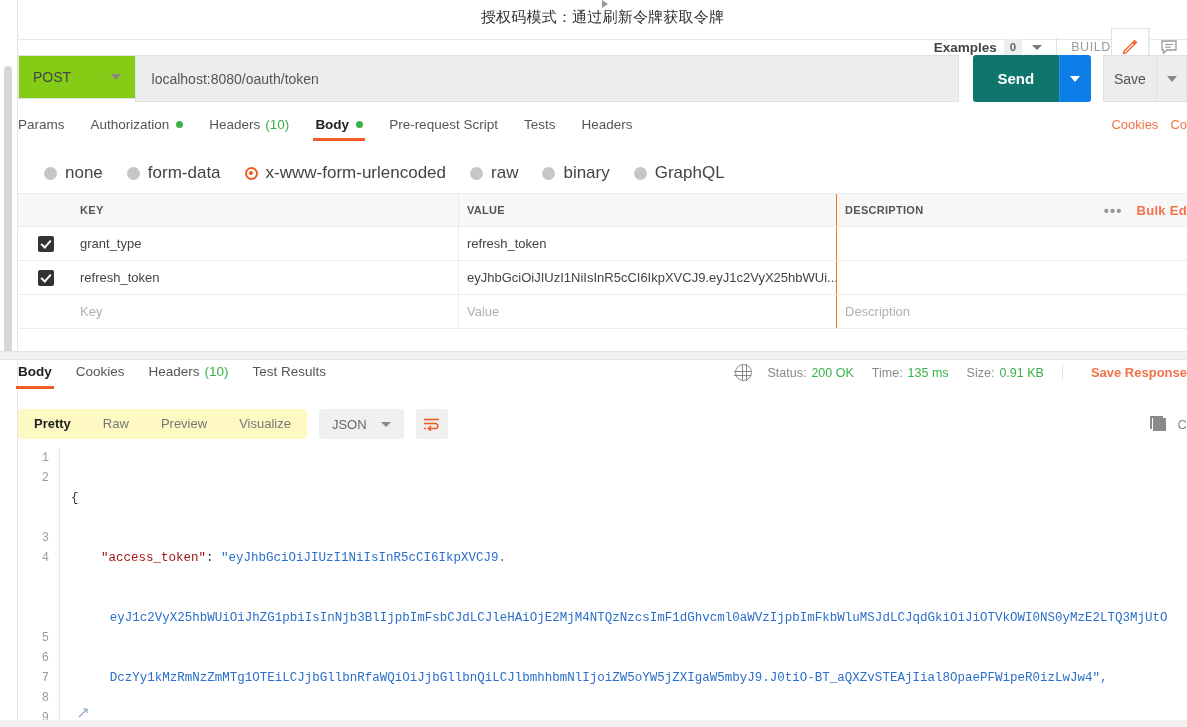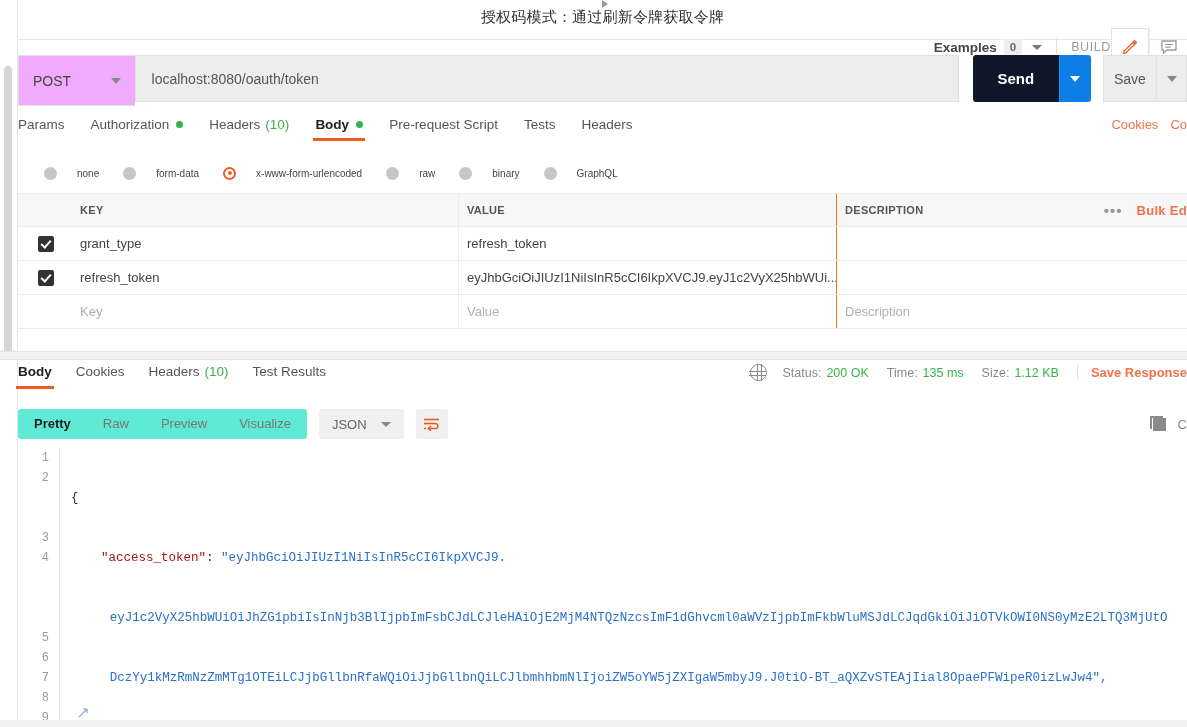--- a/index.html
+++ b/index.html
@@ -51,34 +51,34 @@
   .build-lbl { font-size:12.5px; color:#999; letter-spacing:.6px; }
   .icon-btn {
     width:38px;height:40px;display:flex;align-items:center;justify-content:center;
     border-left:1px solid #eee;
   }
   .icon-btn.active { background:#fff; border:1px solid #e2e2e2; height:38px; }
 
   
   .url-row { position:absolute; left:18px; top:55px; width:1169px; height:47px; display:flex; }
   .method-box {
-    width:130px; height:51px; background:#f0abfc; border:1px solid #e0e0e0;
+    width:130px; height:44px; background:#84cc16; border:1px solid #e0e0e0;
     border-right:none; display:flex; align-items:center; padding:16px 14px;
     font-size:14px; color:#444;
   }
   .method-caret {
     margin-left:auto; width:0;height:0;border-top:6px solid #888;
     border-left:5px solid transparent;border-right:5px solid transparent;
   }
   .url-box {
     flex:0 0 824px; height:47px; background:#ededed; border:1px solid #e0e0e0;
     display:flex; align-items:center; padding:0 16px; font-size:14px; color:#555;
   }
   .send-btn {
-    width:100px;height:47px;background:#0f172a;color:#fff;font-size:15px;font-weight:bold;
+    width:100px;height:47px;background:#0f766e;color:#fff;font-size:15px;font-weight:bold;
     display:flex;align-items:center;justify-content:center; margin-left:14px;
     border-radius:3px 0 0 3px;
   }
   .send-caret-box {
     width:36px;height:47px;background:#0d7ee8;border-left:1px solid #2b8df0;
     display:flex;align-items:center;justify-content:center;border-radius:0 3px 3px 0;
   }
   .send-caret { width:0;height:0;border-top:6px solid #fff;border-left:5px solid transparent;border-right:5px solid transparent; }
   .save-btn {
     width:63px;height:47px;background:#ededed;border:1px solid #e0e0e0;
@@ -96,21 +96,21 @@
   .rtab { position:relative; padding:0 0 9px 0; margin-right:26px; font-size:13.5px; color:#555; white-space:nowrap; display:flex; align-items:center; }
   .rtab:first-child { }
   .rtab.active { color:#222; font-weight:bold; }
   .rtab.active::after { content:''; position:absolute; left:-2px; right:-2px; bottom:0; height:3px; background:#ef5b25; }
   .dot-g { width:7px;height:7px;border-radius:50%;background:#3ab24a;margin-left:7px; }
   .cnt-g { color:#3ab24a; margin-left:5px; }
   .tabs-right { margin-left:auto; display:flex; gap:12px; color:#f2724a; font-size:13px; padding-right:0; }
 
   
   .radio-row { position:absolute; left:18px; top:158px; width:1169px; height:30px; display:flex; align-items:center; padding-left:26px; }
-  .rg { display:flex; align-items:center; margin-right:24px; font-size:10px; color:#444;gap:12px; }
+  .rg { display:flex; align-items:center; margin-right:24px; font-size:17px; color:#444; }
   .rad { width:13px;height:13px;border-radius:50%;background:#c6c6c6;margin-right:8px; position:relative; }
   .rad.sel { background:#fff; border:2px solid #ef5b25; }
   .rad.sel::after { content:''; position:absolute; left:2.5px; top:2.5px; width:4px;height:4px;border-radius:50%;background:#ef5b25; }
 
   
   .ptable { position:absolute; left:18px; top:193px; width:1169px; }
   .prow { display:flex; height:34px; border-bottom:1px solid #ececec; align-items:center; }
   .prow.head { background:#f7f7f7; border-top:1px solid #ececec; }
   .pcb { width:56px; display:flex; align-items:center; justify-content:center; height:100%; }
   .cbox { width:16px;height:16px;background:#333;border-radius:2px;position:relative; }
@@ -134,25 +134,25 @@
   .restab { position:relative; margin-right:24px; padding-bottom:10px; font-size:13.5px; color:#555; display:flex; align-items:center; }
   .restab:first-child { margin-left:0px; }
   .restab.active { color:#222; font-weight:bold; }
   .restab.active::after { content:''; position:absolute; left:-2px; right:-2px; bottom:0; height:3px; background:#ef5b25; }
   .meta { margin-left:auto; display:flex; align-items:center; font-size:12.5px; color:#888; gap:0; }
   .meta span.lbl { margin-right:5px; }
   .meta span.val { color:#3ab24a; margin-right:18px; }
   .globe { width:17px;height:17px;border:1.5px solid #888;border-radius:50%;position:relative; margin-right:16px; }
   .globe::before { content:''; position:absolute; left:6px; top:-1.5px; width:2px; height:17px; border-left:1.5px solid #888; border-right:1.5px solid #888; box-sizing:content-box; width:3px; }
   .globe::after { content:''; position:absolute; left:-1.5px; top:6px; width:17px; height:3px; border-top:1.5px solid #888; border-bottom:1.5px solid #888; }
-  .save-resp { color:#f2724a; font-size:13px; font-weight:bold; padding-left:13px; border-left:1px solid #e0e0e0; }
+  .save-resp { color:#f2724a; font-size:13px; font-weight:bold; padding-left:28px; border-left:1px solid #e0e0e0; }
 
   
   .resp-bar { position:absolute; left:18px; top:406px; width:1169px; height:36px; display:flex; align-items:center; }
-  .seg { background:#5eead4; border-radius:3px; display:flex; height:30px; align-items:center; }
+  .seg { background:#fef9c3; border-radius:3px; display:flex; height:30px; align-items:center; }
   .seg div { padding:0 16px; font-size:13px; color:#777; line-height:30px; }
   .seg div.on { color:#222; font-weight:bold; }
   .jsonsel { margin-left:12px; background:#f0f0f0; border-radius:3px; height:30px; display:flex; align-items:center; padding:0 13px; font-size:13px; color:#666; }
   .jsonsel .caret-dn { margin-left:14px; border-top-color:#888; }
   .wrapbtn { margin-left:12px; width:32px;height:30px;background:#f0f0f0;border-radius:3px;display:flex;align-items:center;justify-content:center; }
   .copyarea { margin-left:auto; display:flex; align-items:center; gap:12px; color:#888; font-size:13px; }
   .copy-ic { width:13px;height:13px;border:2px solid #8a8a8a;background:#8a8a8a;position:relative; }
   .copy-ic::after { content:''; position:absolute; left:-5px; top:-4px; width:11px;height:11px;border:2px solid #8a8a8a; border-right:none; border-bottom:none; }
 
   
@@ -332,21 +332,21 @@
     <div class="restab">
       <span>Test Results</span>
     </div>
     <div class="meta">
       <span class="globe"></span>
       <span class="lbl">Status:</span>
       <span class="val">200 OK</span>
       <span class="lbl">Time:</span>
       <span class="val">135 ms</span>
       <span class="lbl">Size:</span>
-      <span class="val">1.12 KB</span>
+      <span class="val">0.91 KB</span>
       <span class="save-resp">Save Response</span>
     </div>
   </div>
 
   <div class="resp-bar">
     <div class="seg">
       <div class="on">Pretty</div>
       <div>Raw</div>
       <div>Preview</div>
       <div>Visualize</div>

